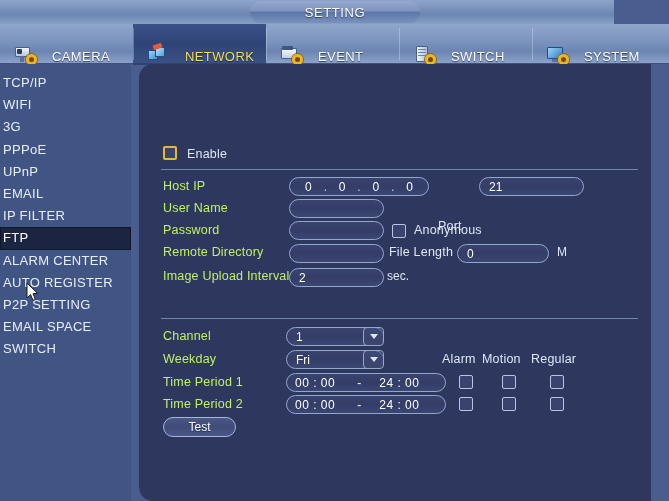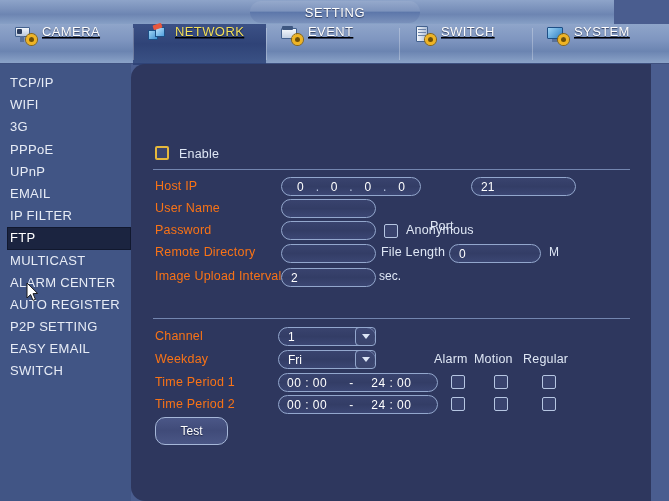--- a/index.html
+++ b/index.html
@@ -31,25 +31,24 @@
 
   
   #tabbar {
     position: absolute; left: 0; top: 24px; width: 669px; height: 40px;
     background: linear-gradient(to bottom, #8fa5ca 0%, #7f96c0 40%, #6b84b1 70%, #8ba3c8 100%);
     display: flex;
     border-bottom: 1px solid #3f5180;
   }
   .tab {
     width: 133px; height: 40px;
-    display: flex; align-items: flex-start; gap: 6px;
+    display: flex; align-items: flex-end; gap: 16px;
     padding-left: 14px;
     position: relative;
     cursor: pointer;
-    text-decoration: underline;
   }
   .tab + .tab::before {
     content: ""; position: absolute; left: 0; top: 4px; height: 32px; width: 1px;
     background: rgba(255,255,255,.28);
   }
   .tab.active {
     background: linear-gradient(to bottom, #3c5186 0%, #2f4377 50%, #3b5285 100%);
   }
   .tab.active::after {
     content:""; position:absolute; left:0; right:0; bottom:-1px; height:2px; background:#2f4377;
@@ -102,44 +101,43 @@
     position: absolute; left: 0; top: 64px; width: 131px; height: 437px;
     background: #415585;
     padding-top: 8px;
   }
   .side-item {
     height: 22.2px; line-height: 22.2px;
     padding-left: 3px;
     color: #e7ecf6; font-size: 13px; letter-spacing: .3px;
     white-space: nowrap; cursor: pointer;
     position: relative;
-    margin-left: 7px;
   }
   .side-item.selected {
     background: #1b2440;
     color: #ffffff;
     box-shadow: inset 0 0 0 1px #11182e;
   }
 
   
   #panel {
-    position: absolute; left: 131px; top: 64px; width: 520px; height: 437px;
+    position: absolute; left: 139px; top: 64px; width: 520px; height: 437px;
     background: #2e375e;
     border-top-left-radius: 14px;
     border-bottom-left-radius: 14px;
   }
   #panel-right-edge {
     position:absolute; left: 651px; top: 64px; width: 18px; height: 437px;
     background: #4a5d8f;
   }
 
   .divider { position: absolute; height: 1px; background: #7f93bd; opacity: .85; }
 
   .lbl {
-    position: absolute; color: #f97316; font-size: 12.5px; letter-spacing: .2px;
+    position: absolute; color: #bef264; font-size: 12.5px; letter-spacing: .2px;
     white-space: nowrap;
   }
   .lbl.bright { color: #dfe7f5; }
 
   
   .pill {
     position: absolute; height: 19px;
     border: 1px solid #93a7cd; border-radius: 10px;
     background: linear-gradient(to bottom, #39436e 0%, #333d66 50%, #3b4673 100%);
     color: #ffffff; font-size: 12px;
@@ -183,21 +181,21 @@
   .cbx {
     position: absolute; width: 14px; height: 14px;
     border: 1px solid #b6c6e2; border-radius: 2px;
     background: #39436e;
     cursor: pointer;
   }
   .cbx.focus { border: 2px solid #e5b83c; }
 
   
   .btn {
-    position: absolute; height: 28px;
+    position: absolute; height: 20px;
     border: 1px solid #a6b7d8; border-radius: 10px;
     background: linear-gradient(to bottom, #4b5787 0%, #404b79 48%, #4a5685 100%);
     color: #ffffff; font-size: 12px;
     display: flex; align-items: center; justify-content: center;
     cursor: pointer;
     text-shadow: 0 1px 1px rgba(15,22,45,.7);
   }
 
   
   #cursor { position: absolute; left: 26px; top: 282px; width: 13px; height: 20px; pointer-events: none; }
@@ -263,25 +261,24 @@
 
 <div id="sidebar">
   <div class="side-item"><span>TCP/IP</span></div>
   <div class="side-item"><span>WIFI</span></div>
   <div class="side-item"><span>3G</span></div>
   <div class="side-item"><span>PPPoE</span></div>
   <div class="side-item"><span>UPnP</span></div>
   <div class="side-item"><span>EMAIL</span></div>
   <div class="side-item"><span>IP FILTER</span></div>
   <div class="side-item selected"><span>FTP</span></div>
-  <div class="side-item"><span>MULTICAST</span></div>
   <div class="side-item"><span>ALARM CENTER</span></div>
   <div class="side-item"><span>AUTO REGISTER</span></div>
   <div class="side-item"><span>P2P SETTING</span></div>
-  <div class="side-item"><span>EASY EMAIL</span></div>
+  <div class="side-item"><span>EMAIL SPACE</span></div>
   <div class="side-item"><span>SWITCH</span></div>
 </div>
 
 <div id="panel">
 
   <div class="cbx focus" style="left:24px; top:82px;"></div>
   <div class="lbl bright" style="left:48px; top:83px;">Enable</div>
 
   <div class="divider" style="left:22px; top:105px; width:477px;"></div>
 

